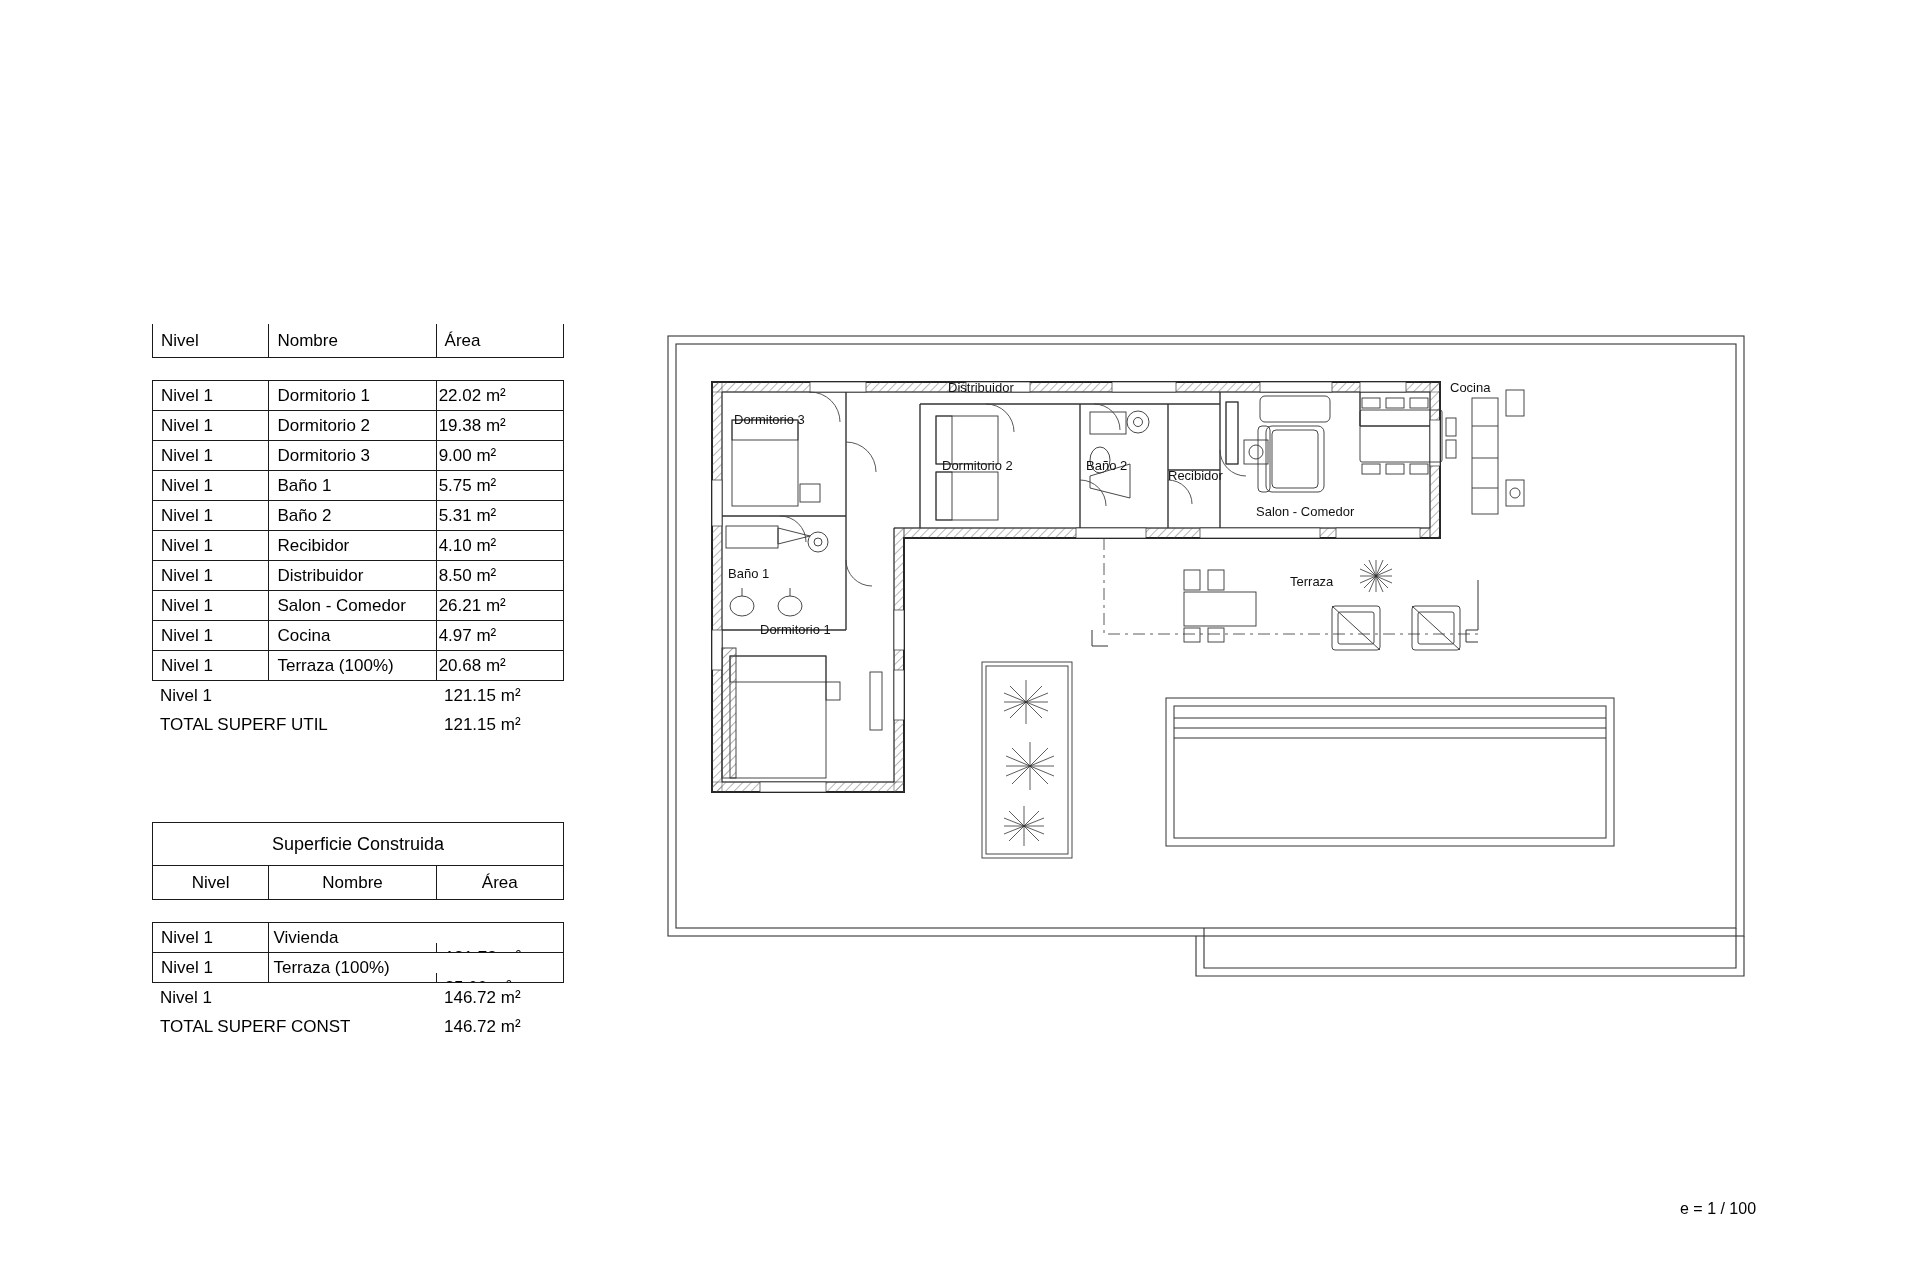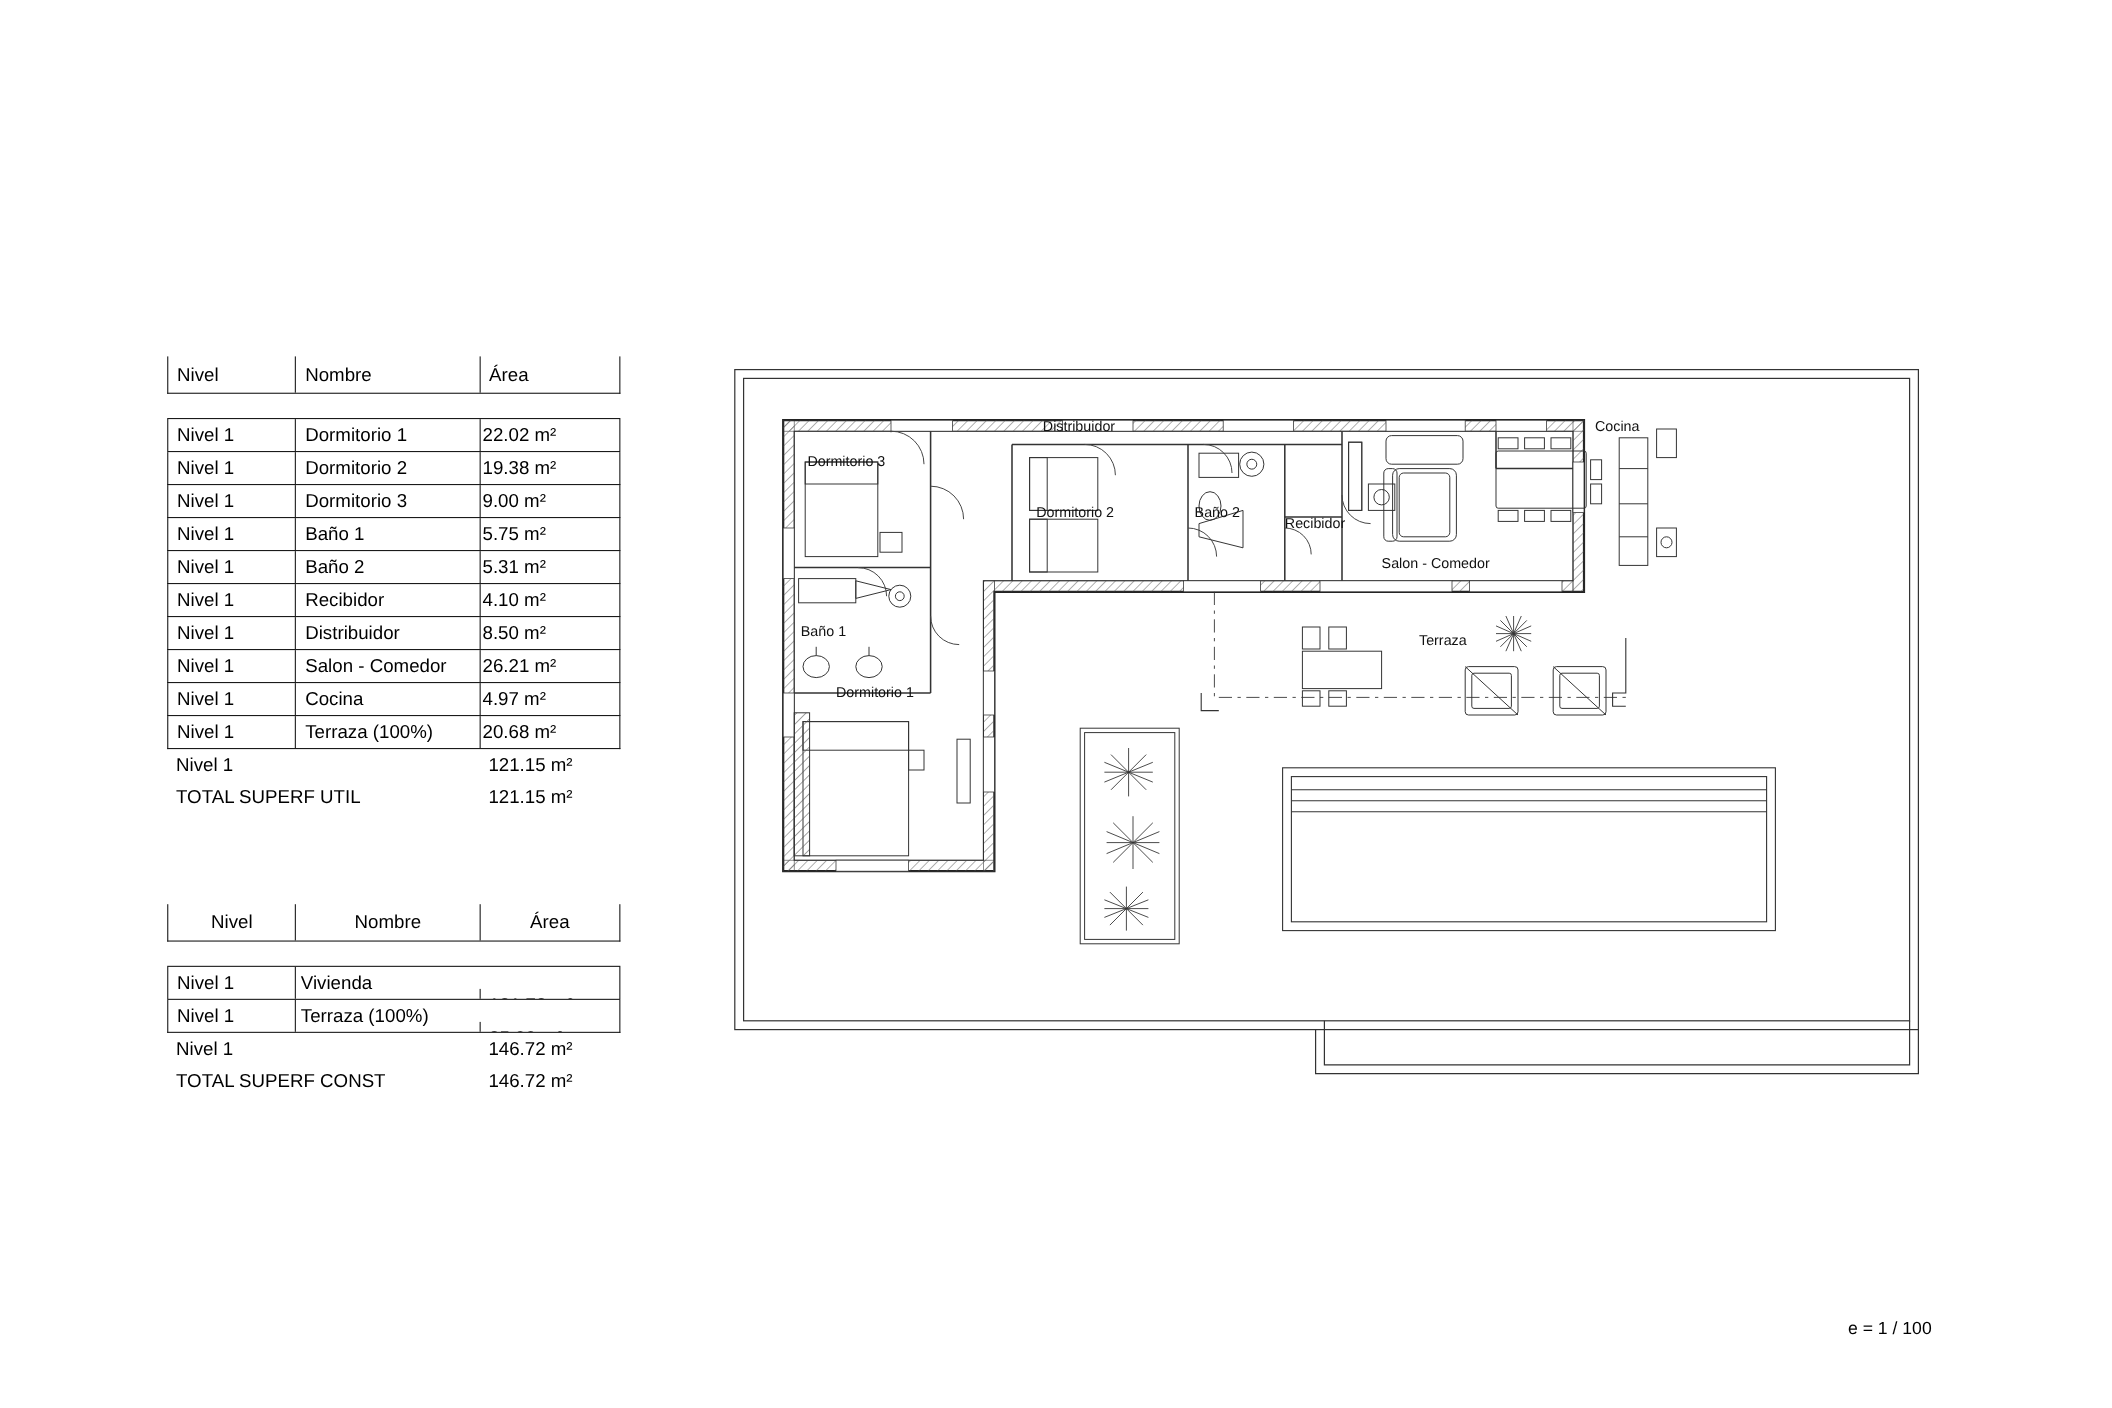--- a/index.html
+++ b/index.html
@@ -173,20 +173,21 @@
     <div class="c sum-left">Nivel 1</div>
     <div class="c sum-right">121.15 m²</div>
   </div>
   <div class="tbl-sum">
     <div class="c sum-left">TOTAL SUPERF UTIL</div>
     <div class="c sum-right">121.15 m²</div>
   </div>
 </div>
 
 <div class="table-block" id="table-const">
+  <div class="tbl-title">Superficie Construida</div>
   <div class="tbl-header">
     <div class="c k-c1">Nivel</div>
     <div class="c k-c2">Nombre</div>
     <div class="c k-c3">Área</div>
   </div>
   <div class="gap"></div>
   <div class="tbl-rows">
     <div class="tbl-row first">
       <div class="c kc-c1">Nivel 1</div>
       <div class="c kc-c2">Vivienda</div>

